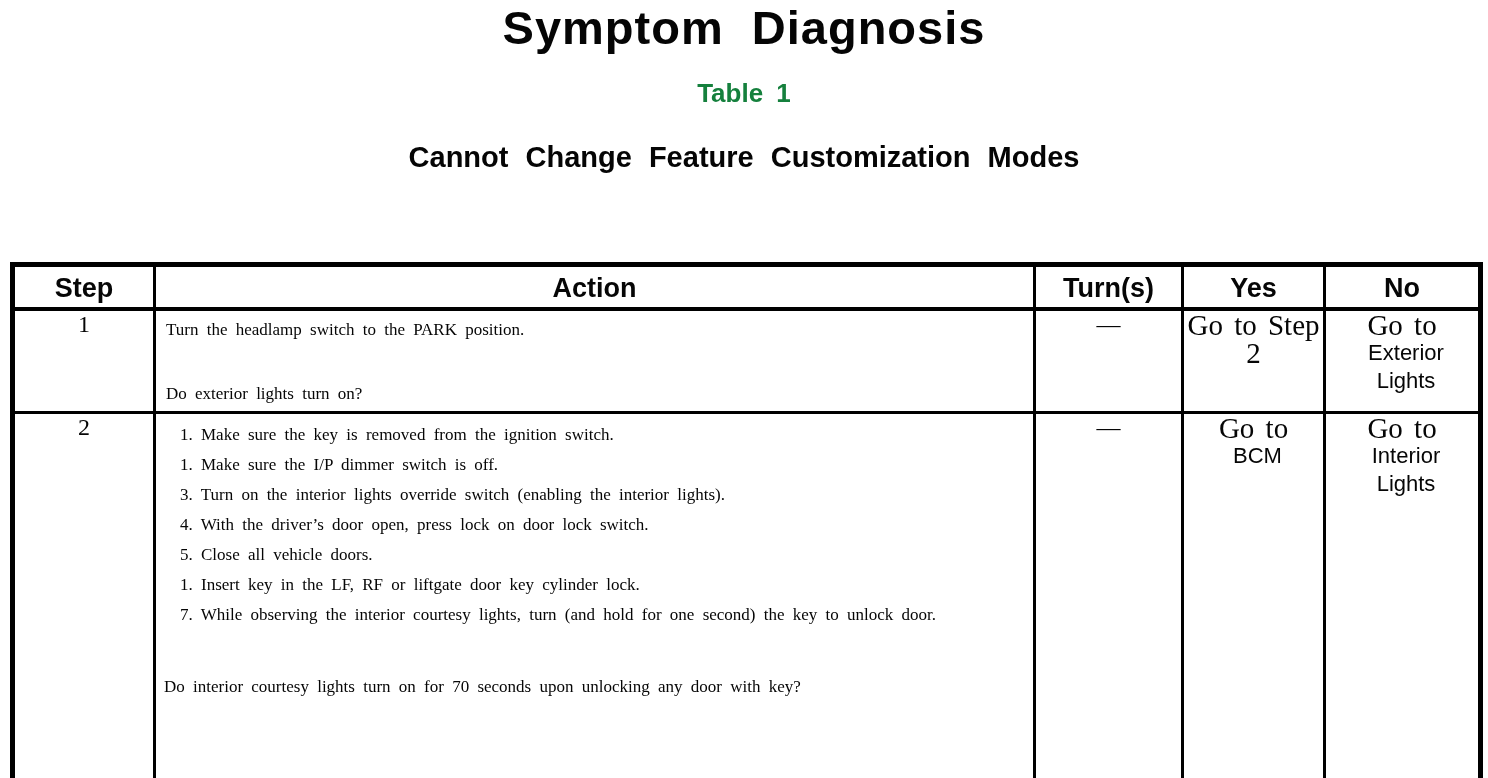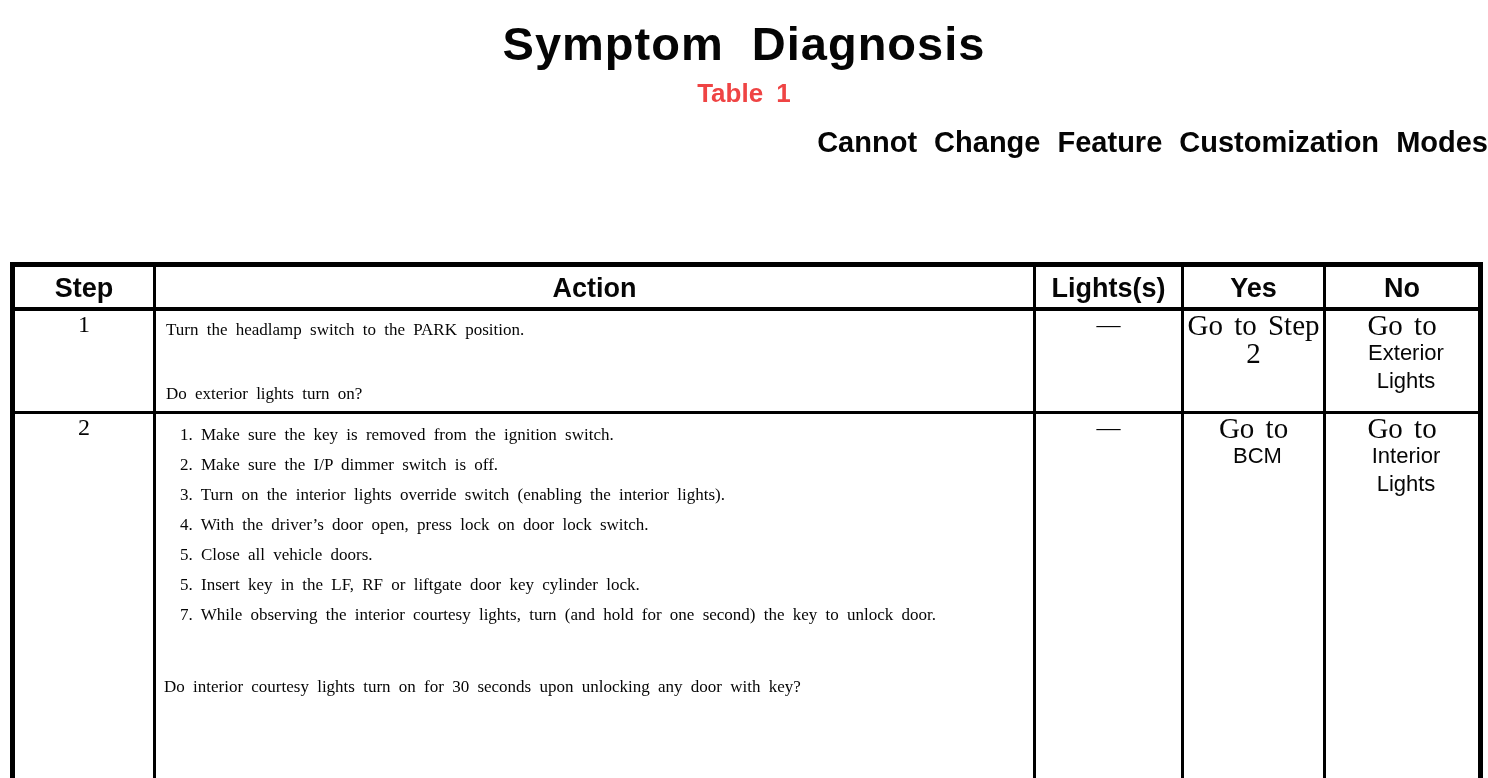--- a/index.html
+++ b/index.html
@@ -8,43 +8,43 @@
     width: 1488px;
     height: 778px;
     background: #ffffff;
     color: #060606;
     overflow: hidden;
   }
 
   .title {
     position: absolute;
     top: 0px; left: 0; right: 0;
-    margin: 16px;
+    margin: 0;
     text-align: center;
     font-family: "Liberation Sans", sans-serif;
     font-weight: bold;
     font-size: 47px;
     letter-spacing: 1px;
     word-spacing: 14px;
     color: #050505;
   }
   .table-label {
     position: absolute;
     top: 78px; left: 0; right: 0;
     text-align: center;
     font-family: "Liberation Sans", sans-serif;
     font-weight: bold;
     font-size: 26px;
     word-spacing: 6px;
-    color: #ef4444;
+    color: #15803d;
   }
   .subtitle {
     position: absolute;
-    top: 126px; left: 0; right: 0;
-    text-align: right;
+    top: 141px; left: 0; right: 0;
+    text-align: center;
     font-family: "Liberation Sans", sans-serif;
     font-weight: bold;
     font-size: 29px;
     word-spacing: 9px;
     color: #050505;
   }
 
   table.diag {
     position: absolute;
     left: 10px;
@@ -145,21 +145,21 @@
       <col class="col-step">
         <col class="col-action">
         <col class="col-value">
         <col class="col-yes">
         <col class="col-no">
     </colgroup>
     <thead>
       <tr>
         <th>Step</th>
         <th>Action</th>
-        <th>Lights(s)</th>
+        <th>Turn(s)</th>
         <th>Yes</th>
         <th>No</th>
       </tr>
     </thead>
     <tbody>
       <tr class="row1">
         <td class="step-cell">1</td>
         <td class="action-cell">
           <div class="action-inner-r1">
             <div>Turn the headlamp switch to the PARK position.</div>
@@ -176,28 +176,28 @@
           <div class="goto-sans">Exterior</div>
           <div class="goto-sans">Lights</div>
         </td>
       </tr>
       <tr class="row2">
         <td class="step-cell">2</td>
         <td class="action-cell">
           <div class="action-inner-r2">
             <div class="action-items">
               <div class="action-item">1. Make sure the key is removed from the ignition switch.</div>
-              <div class="action-item">2. Make sure the I/P dimmer switch is off.</div>
+              <div class="action-item">1. Make sure the I/P dimmer switch is off.</div>
               <div class="action-item">3. Turn on the interior lights override switch (enabling the interior lights).</div>
               <div class="action-item">4. With the driver’s door open, press lock on door lock switch.</div>
               <div class="action-item">5. Close all vehicle doors.</div>
-              <div class="action-item">5. Insert key in the LF, RF or liftgate door key cylinder lock.</div>
+              <div class="action-item">1. Insert key in the LF, RF or liftgate door key cylinder lock.</div>
               <div class="action-item">7. While observing the interior courtesy lights, turn (and hold for one second) the key to unlock door.</div>
             </div>
-            <div class="action-question-r2">Do interior courtesy lights turn on for 30 seconds upon unlocking any door with key?</div>
+            <div class="action-question-r2">Do interior courtesy lights turn on for 70 seconds upon unlocking any door with key?</div>
           </div>
         </td>
         <td class="value-cell">—</td>
         <td class="goto-cell">
           <div class="goto-serif">Go to</div>
           <div class="goto-sans">BCM</div>
         </td>
         <td class="goto-cell">
           <div class="goto-serif">Go to</div>
           <div class="goto-sans">Interior</div>

